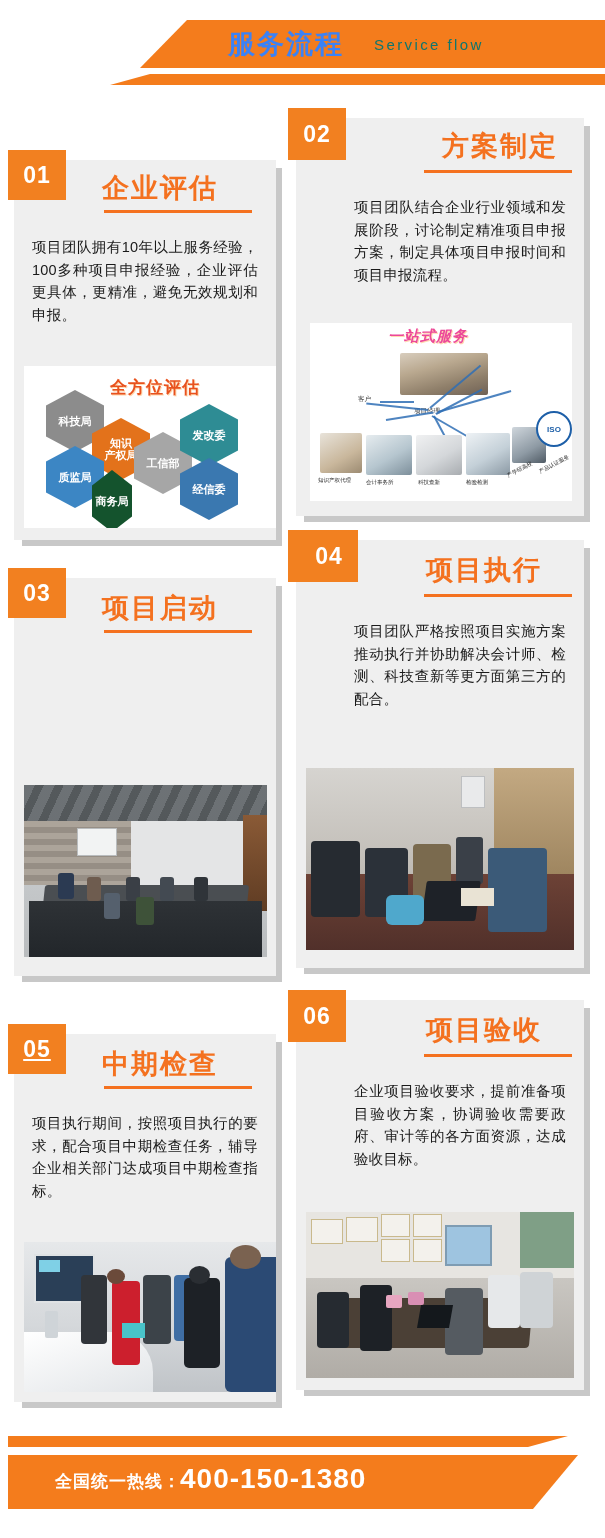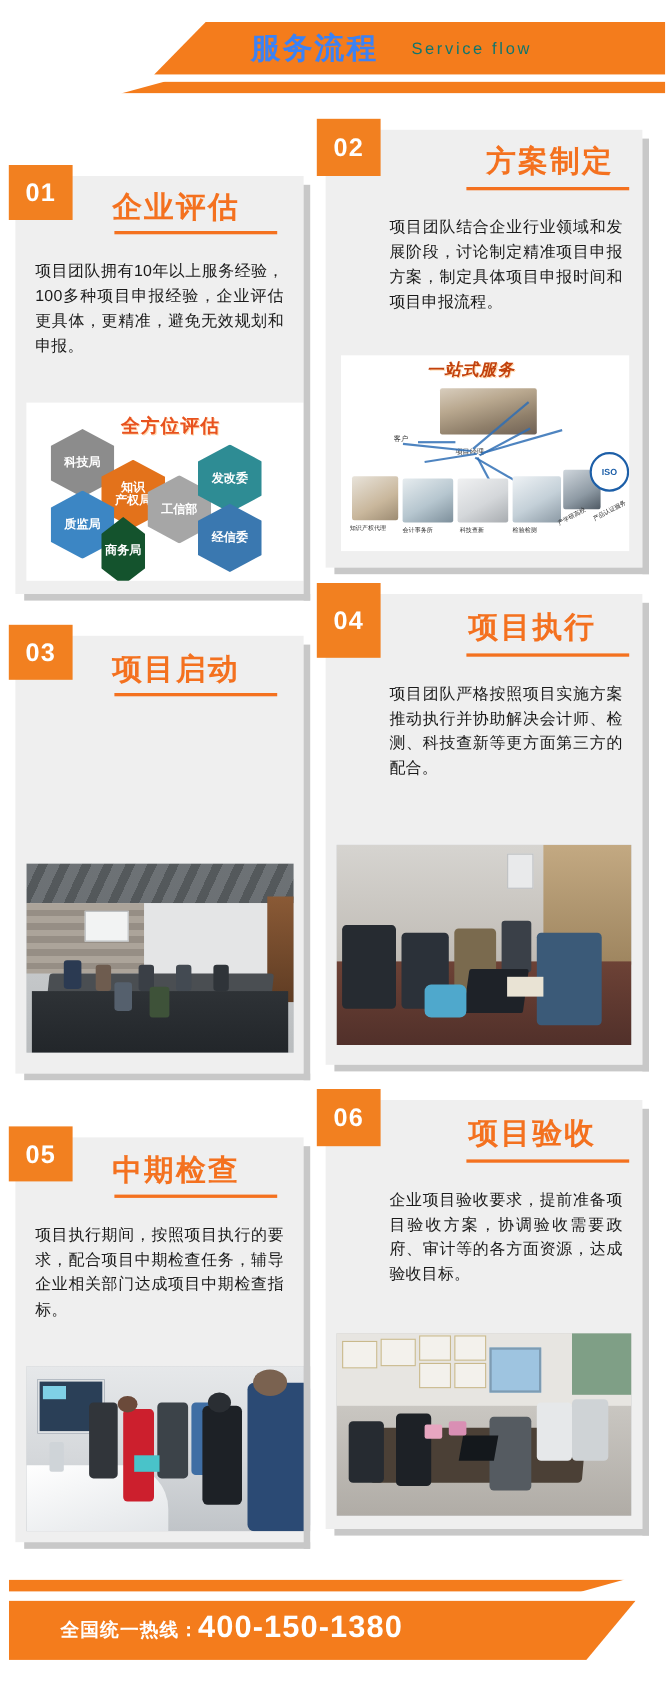--- a/index.html
+++ b/index.html
@@ -70,21 +70,21 @@
   .hex{
     position:absolute;display:flex;align-items:center;justify-content:center;
     color:#fff;font-weight:bold;text-align:center;
     clip-path:polygon(50% 0,100% 25%,100% 75%,50% 100%,0 75%,0 25%);
     line-height:12px;
   }
 
   
   .oss{position:absolute;background:#fff;overflow:hidden;}
   .oss-title{
-    position:absolute;font-size:15px;font-weight:bold;color:#c2410c;
+    position:absolute;font-size:15px;font-weight:bold;color:#ec4899;
     letter-spacing:1px;font-style:italic;white-space:nowrap;
     text-shadow:1px 1px 0 #ffd9b0;
   }
   .oss-lbl{position:absolute;font-size:6.5px;color:#333;white-space:nowrap;}
   .oss-node{position:absolute;border-radius:2px;overflow:hidden;}
   .oss-arrow{position:absolute;background:#2f6fb5;height:2px;transform-origin:0 50%;opacity:.85;}
   .bot-lbl{position:absolute;font-size:5.5px;color:#2b2b2b;white-space:nowrap;}
 
   
   .ftr-strip{
@@ -215,21 +215,21 @@
       <div style="position:absolute;left:42%;top:92px;width:14px;height:24px;background:#3a3f46;border-radius:3px;"></div>
       <div style="position:absolute;left:56%;top:92px;width:14px;height:24px;background:#434a52;border-radius:3px;"></div>
       <div style="position:absolute;left:70%;top:92px;width:14px;height:24px;background:#2f3439;border-radius:3px;"></div>
       <div style="position:absolute;left:33%;top:108px;width:16px;height:26px;background:#55606d;border-radius:3px;"></div>
       <div style="position:absolute;left:46%;top:112px;width:18px;height:28px;background:#3e5239;border-radius:3px;"></div>
       <div style="position:absolute;left:22%;top:43px;width:38px;height:26px;background:#f2f3f3;border:1px solid #b9bcbe;"></div>
     </div>
   </div>
 
   <div class="card" style="left:296px;top:540px;width:288px;height:428px;">
-    <div class="badge" style="left:-8px;top:-10px;width:58px;height:68px;">
+    <div class="badge" style="left:-8px;top:-10px;width:58px;height:52px;padding-left:12px;">
       <span>04</span>
     </div>
     <div class="card-title" style="left:130px;top:14px;">项目执行</div>
     <div class="title-rule" style="left:128px;top:54px;width:148px;"></div>
     <div class="card-body" style="left:58px;top:80px;width:212px;">项目团队严格按照项目实施方案推动执行并协助解决会计师、检测、科技查新等更方面第三方的配合。</div>
 
     <div class="photo" style="left:10px;top:228px;width:268px;height:182px;">
       <div style="position:absolute;inset:0;background:linear-gradient(180deg,#d6d4d0 0%,#c3bfb9 50%,#a9a49d 100%);"></div>
       <div style="position:absolute;right:0;top:0;width:30%;height:60%;background:linear-gradient(180deg,#c3a982,#9e855f);"></div>
       <div style="position:absolute;left:58%;top:8px;width:22px;height:30px;background:#e9eaeb;border:1px solid #bdbfc1;"></div>
@@ -239,21 +239,21 @@
       <div style="position:absolute;left:40%;top:42%;width:14%;height:36%;background:#7a6a4e;border-radius:4px;"></div>
       <div style="position:absolute;left:56%;top:38%;width:10%;height:26%;background:#3a4048;border-radius:3px;"></div>
       <div style="position:absolute;left:68%;top:44%;width:22%;height:46%;background:#3b5a78;border-radius:4px;"></div>
       <div style="position:absolute;left:44%;top:62%;width:20%;height:22%;background:#1e2228;border-radius:2px;transform:skewX(-8deg);"></div>
       <div style="position:absolute;left:30%;top:70%;width:14%;height:16%;background:#4fa8cc;border-radius:6px;"></div>
       <div style="position:absolute;left:58%;top:66%;width:12%;height:10%;background:#e9e3d4;"></div>
     </div>
   </div>
 
   <div class="card" style="left:14px;top:1034px;width:262px;height:368px;">
-    <div class="badge" style="left:-6px;top:-10px;width:58px;height:50px;">
+    <div class="badge" style="left:-6px;top:-10px;width:58px;height:50px;text-decoration:underline;">
       <span>05</span>
     </div>
     <div class="card-title" style="left:88px;top:14px;">中期检查</div>
     <div class="title-rule" style="left:90px;top:52px;width:148px;"></div>
     <div class="card-body" style="left:18px;top:78px;width:226px;">项目执行期间，按照项目执行的要求，配合项目中期检查任务，辅导企业相关部门达成项目中期检查指标。</div>
 
     <div class="photo" style="left:10px;top:208px;width:258px;height:150px;">
       <div style="position:absolute;inset:0;background:linear-gradient(180deg,#e6e8ea 0%,#d5d8db 55%,#c0c4c8 100%);"></div>
       <div style="position:absolute;left:4%;top:8%;width:22%;height:30%;background:#2a3f57;border:2px solid #dfe2e4;"></div>
       <div style="position:absolute;left:6%;top:12%;width:8%;height:8%;background:#7fd0e6;"></div>

